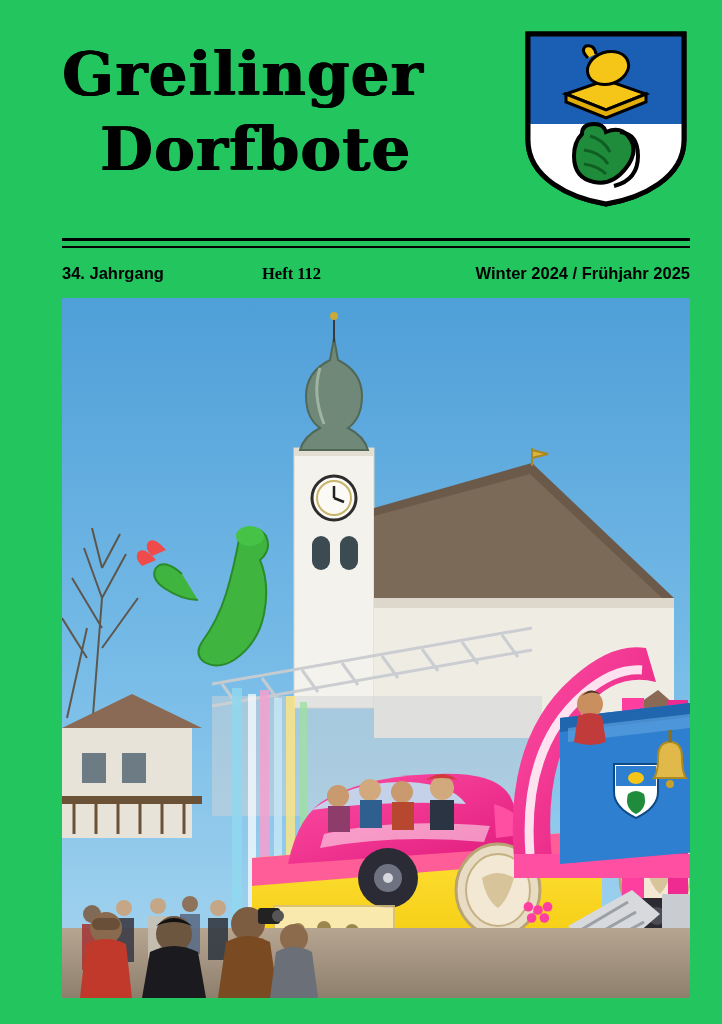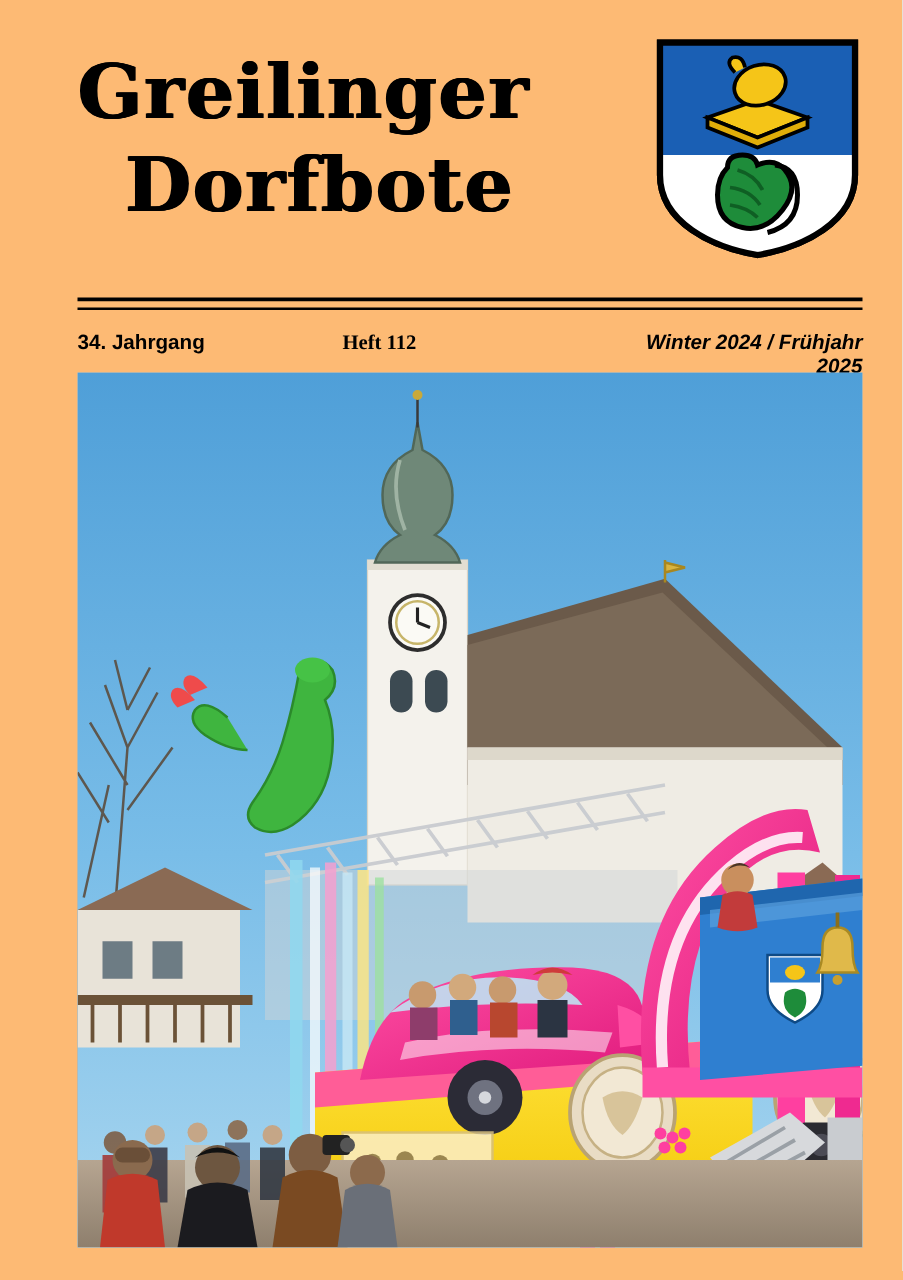--- a/index.html
+++ b/index.html
@@ -11,21 +11,21 @@
     width: 722px;
     height: 1024px;
     overflow: hidden;
     font-family: "Liberation Sans", sans-serif;
     color: #000000;
   }
   .page {
     position: relative;
     width: 722px;
     height: 1024px;
-    background: #fdba74;
+    background: #22c55e;
   }
 
   
   .masthead {
     position: relative;
     height: 232px;
   }
   .title-block {
     position: absolute;
     left: 62px;
@@ -87,25 +87,24 @@
   .issue-row {
     position: absolute;
     left: 62px;
     right: 32px;
     top: 264px;
     display: flex;
     align-items: baseline;
     font-size: 16.5px;
     font-weight: bold;
     color: #000;
-    gap: 12px;
   }
   .issue-volume { width: 200px; }
   .issue-number { width: 190px; font-family: Liberation Serif, serif; }
-  .issue-season { flex: 1; text-align: right; font-style: italic; }
+  .issue-season { flex: 1; text-align: right; }
 
   
   .photo {
     position: absolute;
     left: 62px;
     top: 298px;
     width: 628px;
     height: 700px;
     overflow: hidden;
     background: #7fb6e0;

